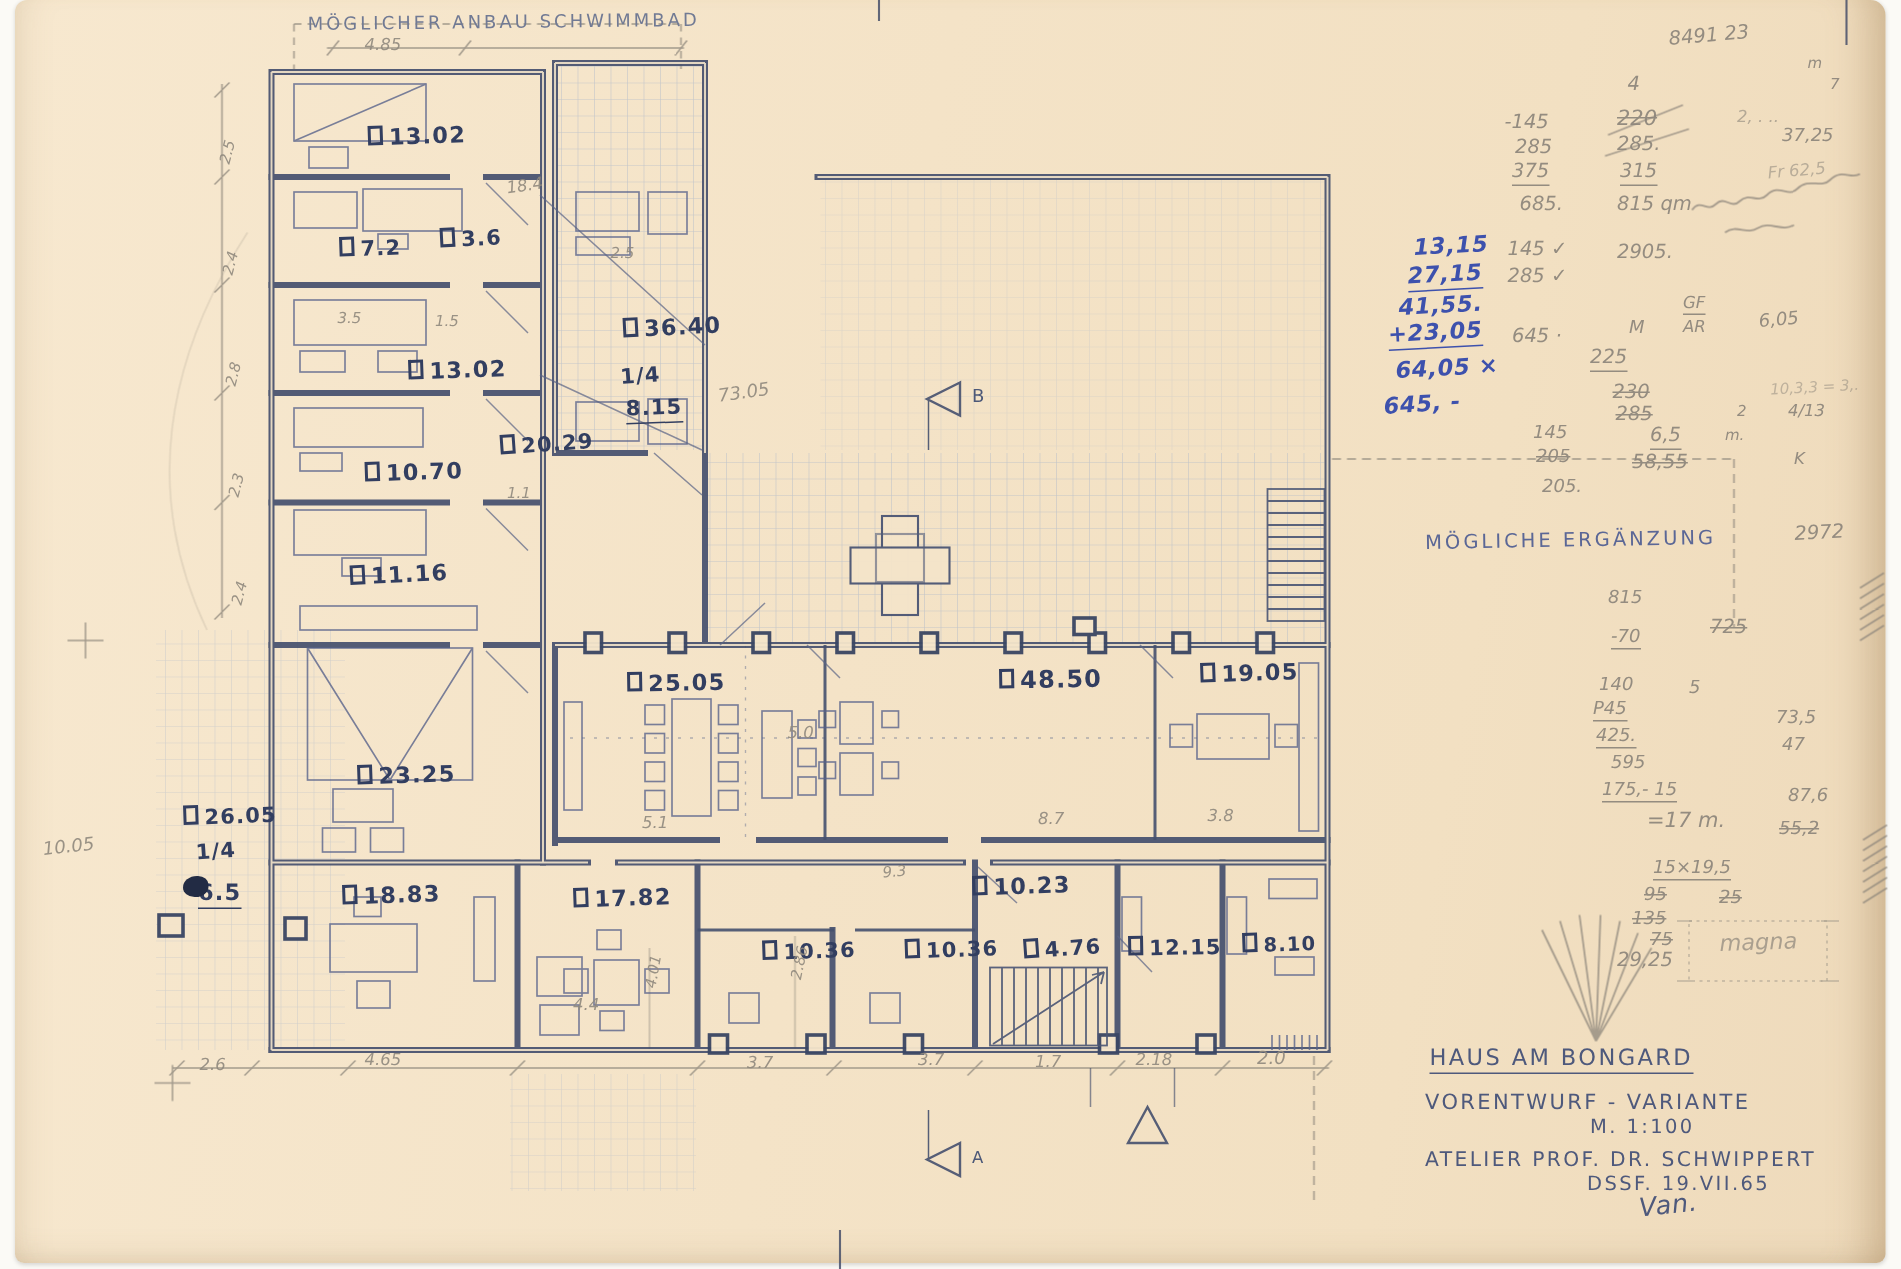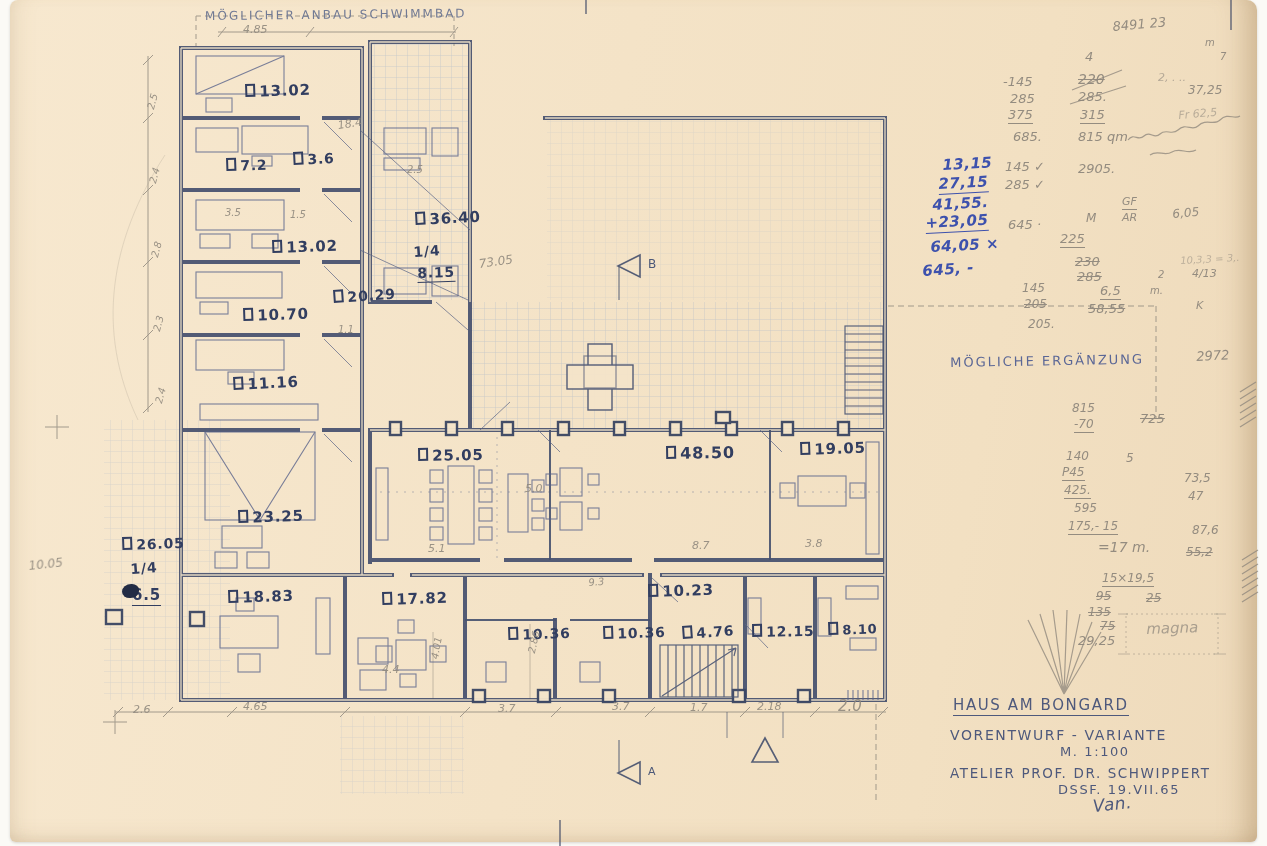--- a/index.html
+++ b/index.html
@@ -272,21 +272,21 @@
 <span class="lbl pcd" style="left:527px;top:652px;font-size:10px;transform:rotate(-78deg);">2.86</span>
 <span class="lbl pcd" style="left:430px;top:658px;font-size:10px;transform:rotate(-80deg);">4.01</span>
 <span class="lbl pcd" style="left:28px;top:560px;font-size:12px;transform:rotate(-6deg);">10.05</span>
 <span class="lbl pcd" style="left:133px;top:704px;font-size:11px;">2.6</span>
 <span class="lbl pcd" style="left:243px;top:701px;font-size:11px;">4.65</span>
 <span class="lbl pcd" style="left:382px;top:664px;font-size:11px;">4.4</span>
 <span class="lbl pcd" style="left:498px;top:703px;font-size:11px;">3.7</span>
 <span class="lbl pcd" style="left:612px;top:701px;font-size:11px;">3.7</span>
 <span class="lbl pcd" style="left:690px;top:702px;font-size:11px;">1.7</span>
 <span class="lbl pcd" style="left:757px;top:701px;font-size:11px;">2.18</span>
-<span class="lbl pcd" style="left:838px;top:699px;font-size:15px;">2.0</span>
+<span class="lbl pcd" style="left:838px;top:699px;font-size:12px;">2.0</span>
 
 <span class="lbl ink2" style="left:648px;top:258px;font-size:12px;">B</span>
 <span class="lbl ink2" style="left:648px;top:766px;font-size:11px;">A</span>
 
 <span class="lbl bl" style="left:942px;top:158px;font-size:15px;transform:rotate(-3deg);">13,15</span>
 <span class="lbl bl ul" style="left:938px;top:177px;font-size:15px;transform:rotate(-3deg);">27,15</span>
 <span class="lbl bl" style="left:932px;top:198px;font-size:15px;transform:rotate(-3deg);">41,55.</span>
 <span class="lbl bl ul" style="left:925px;top:216px;font-size:15px;transform:rotate(-3deg);">+23,05</span>
 <span class="lbl bl" style="left:930px;top:240px;font-size:15px;transform:rotate(-3deg);">64,05 ×</span>
 <span class="lbl bl" style="left:922px;top:264px;font-size:15px;transform:rotate(-4deg);">645, -</span>
@@ -328,21 +328,21 @@
 <span class="lbl pc" style="left:1022px;top:282px;font-size:12px;">145</span>
 <span class="lbl pc st" style="left:1024px;top:298px;font-size:12px;">205</span>
 <span class="lbl pc" style="left:1028px;top:318px;font-size:12px;">205.</span>
 <span class="lbl pc" style="left:1180px;top:256px;font-size:10px;opacity:.5;transform:rotate(-3deg);">10,3,3 = 3,.</span>
 <span class="lbl pc" style="left:1158px;top:270px;font-size:10px;">2</span>
 <span class="lbl pc" style="left:1150px;top:286px;font-size:10px;">m.</span>
 <span class="lbl pc" style="left:1192px;top:268px;font-size:11px;">4/13</span>
 <span class="lbl pc" style="left:1196px;top:300px;font-size:11px;">K</span>
 <span class="lbl pc" style="left:1196px;top:350px;font-size:13px;transform:rotate(-3deg);">2972</span>
 
-<span class="lbl pc" style="left:1072px;top:402px;font-size:12px;">815</span>
+<span class="lbl pc" style="left:1072px;top:392px;font-size:12px;">815</span>
 <span class="lbl pc ul" style="left:1074px;top:418px;font-size:12px;">-70</span>
 <span class="lbl pc st" style="left:1140px;top:412px;font-size:13px;">725</span>
 
 <span class="lbl pc" style="left:1066px;top:450px;font-size:12px;">140</span>
 <span class="lbl pc ul" style="left:1062px;top:466px;font-size:12px;">P45</span>
 <span class="lbl pc ul" style="left:1064px;top:484px;font-size:12px;">425.</span>
 <span class="lbl pc" style="left:1074px;top:502px;font-size:12px;">595</span>
 <span class="lbl pc ul" style="left:1068px;top:520px;font-size:12px;">175,- 15</span>
 <span class="lbl pc" style="left:1098px;top:540px;font-size:14px;">=17 m.</span>
 <span class="lbl pc" style="left:1126px;top:452px;font-size:12px;">5</span>

